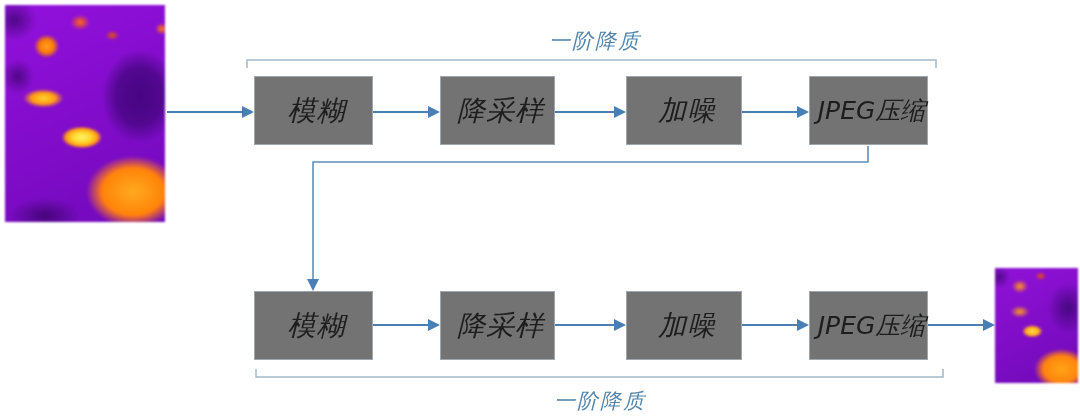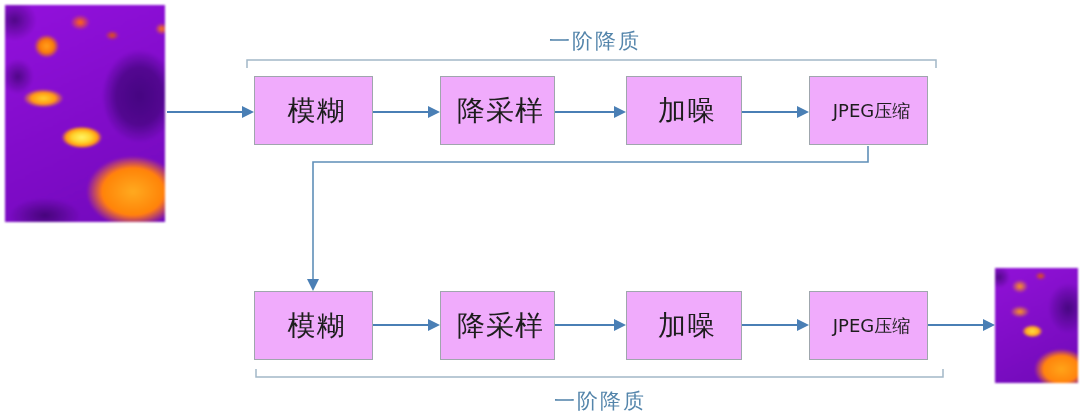--- a/index.html
+++ b/index.html
@@ -2,36 +2,37 @@
 <html style="--arrow: #4a7fb5; --connector: #5f8fb8; --bracket: #a3b8c8; --stage-label: #5485ab; --box-border: #9fa6ad; --box-text: #1d1d1d; --thermal-base: #7e10c2; --thermal-hot: #ff8513; --thermal-hottest: #fff571;"><head>
 <meta charset="utf-8">
 <style>
   html,body{margin:0;padding:0;background:#ffffff;}
   .canvas{
     position:relative;
     width:1080px;height:420px;
     background:#ffffff;
     font-family:"DejaVu Sans","Liberation Sans",sans-serif;
     overflow:hidden;
+    font-style:italic;
   }
   .overlay{position:absolute;left:0;top:0;width:1080px;height:420px;pointer-events:none;}
   .arrow-line{stroke:var(--arrow,#4a7fb5);stroke-width:1.8;fill:none;}
   .connector-line{stroke:var(--connector,#5f8fb8);stroke-width:1.6;fill:none;}
   .arrow-head{fill:var(--arrow,#4a7fb5);stroke:none;}
   .bracket{stroke:var(--bracket,#a3b8c8);stroke-width:1.5;fill:none;}
   .box{
     position:absolute;height:69px;
     border:1px solid var(--box-border,#9fa6ad);
-    background:#f0abfc;
+    background:#737373;
     display:flex;align-items:center;justify-content:center;
     color:var(--box-text,#1d1d1d);
     font-size:28px;line-height:1;letter-spacing:1px;
     white-space:nowrap;box-sizing:border-box;padding-left:6px;
   }
-  .box.small-text{font-size:18px;letter-spacing:0;}
+  .box.small-text{font-size:25px;letter-spacing:0;}
   .row1{top:76px;}
   .row2{top:291px;}
   .stage-label{
     position:absolute;width:200px;text-align:center;
     color:var(--stage-label,#5485ab);
     font-size:21px;letter-spacing:2px;
   }
   .stage-label.one{left:495px;top:27px;}
   .stage-label.two{left:500px;top:387px;}
   .thermal{position:absolute;filter:blur(1.2px) saturate(1.08);}

